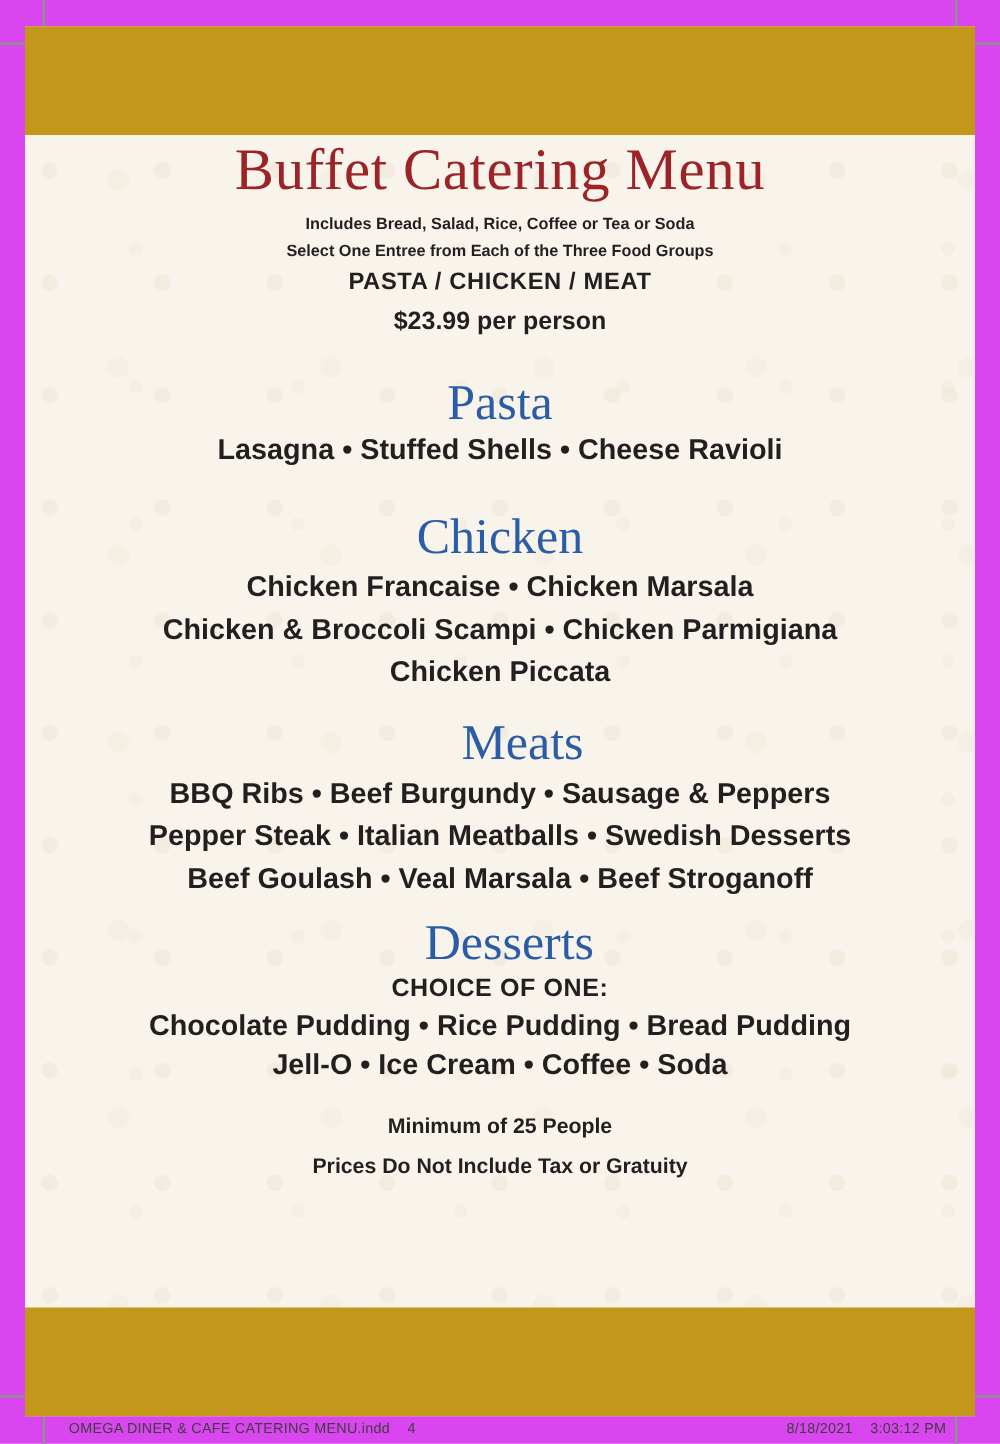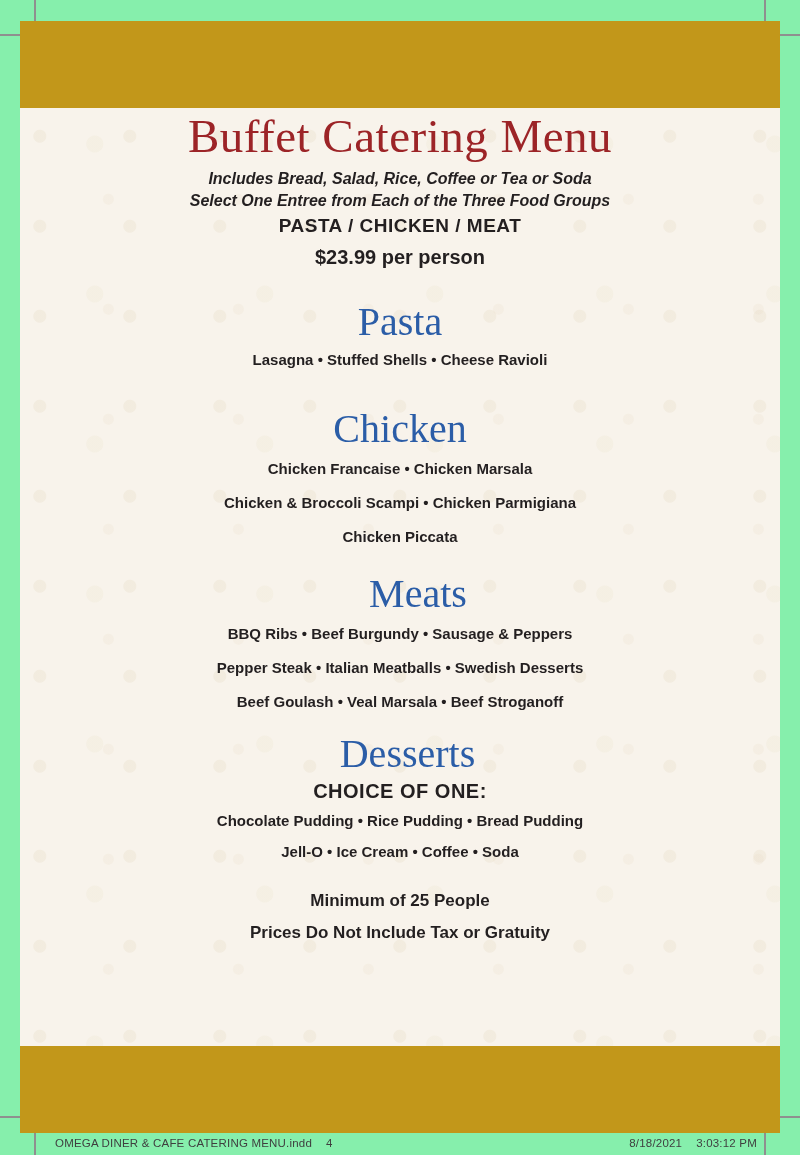--- a/index.html
+++ b/index.html
@@ -13,21 +13,21 @@
   }
   *{box-sizing:border-box;}
   html,body{margin:0;padding:0;}
   body{
     width:800px;height:1155px;
     background:#ffffff;
     font-family:"Liberation Sans", sans-serif;
     position:relative;
     overflow:hidden;
   }
-  .page{position:absolute;inset:0;width:800px;height:1155px;background:#86efac;}
+  .page{position:absolute;inset:0;width:800px;height:1155px;background:#d946ef;}
 
   
   .crop{position:absolute;background:var(--crop-gray);}
   .crop.v{width:2px;height:26px;}
   .crop.h{width:27px;height:2px;}
   .crop.tl-v{left:34px;top:0;}
   .crop.tl-h{left:0;top:34px;}
   .crop.tr-v{left:764px;top:0;}
   .crop.tr-h{left:773px;top:34px;}
   .crop.bl-h{left:0;top:1116px;}
@@ -58,40 +58,40 @@
 
   .title{
     margin-top:16px;
     font-family:"Liberation Serif", serif;
     font-weight:normal;
     font-size:47px;line-height:56px;
     color:var(--title-red);
     letter-spacing:0.5px;
   }
   .subtitle{
-    font-weight:bold;font-style:italic;
-    font-size:16px;line-height:22px;
+    font-weight:bold;
+    font-size:13px;line-height:22px;
   }
   .subtitle.first{margin-top:4px;}
   .groups{
     margin-top:15px;
     font-weight:bold;font-size:19px;line-height:28px;letter-spacing:0.5px;
   }
   .price{
     margin-top:12px;
     font-weight:bold;font-size:20px;line-height:34px;
   }
 
   .sec h2{
     font-family:"Liberation Serif", serif;
     font-weight:normal;
     font-size:40px;line-height:46px;
     color:var(--heading-blue);
   }
-  .items{font-weight:bold;font-size:15px;}
+  .items{font-weight:bold;font-size:23px;}
   .sec-pasta h2{margin-top:25px;}
   .sec-pasta .items{line-height:29px;}
   .sec-chicken h2{margin-top:32px;}
   .sec-chicken .items{line-height:34px;}
   .sec-meats h2{margin-top:17px;padding-left:36px;}
   .sec-meats .items{line-height:34px;}
   .sec-desserts h2{margin-top:12px;padding-left:15px;}
   .sec-desserts .items{line-height:31px;}
   .choice{
     font-weight:bold;font-size:20px;line-height:28px;letter-spacing:0.5px;

